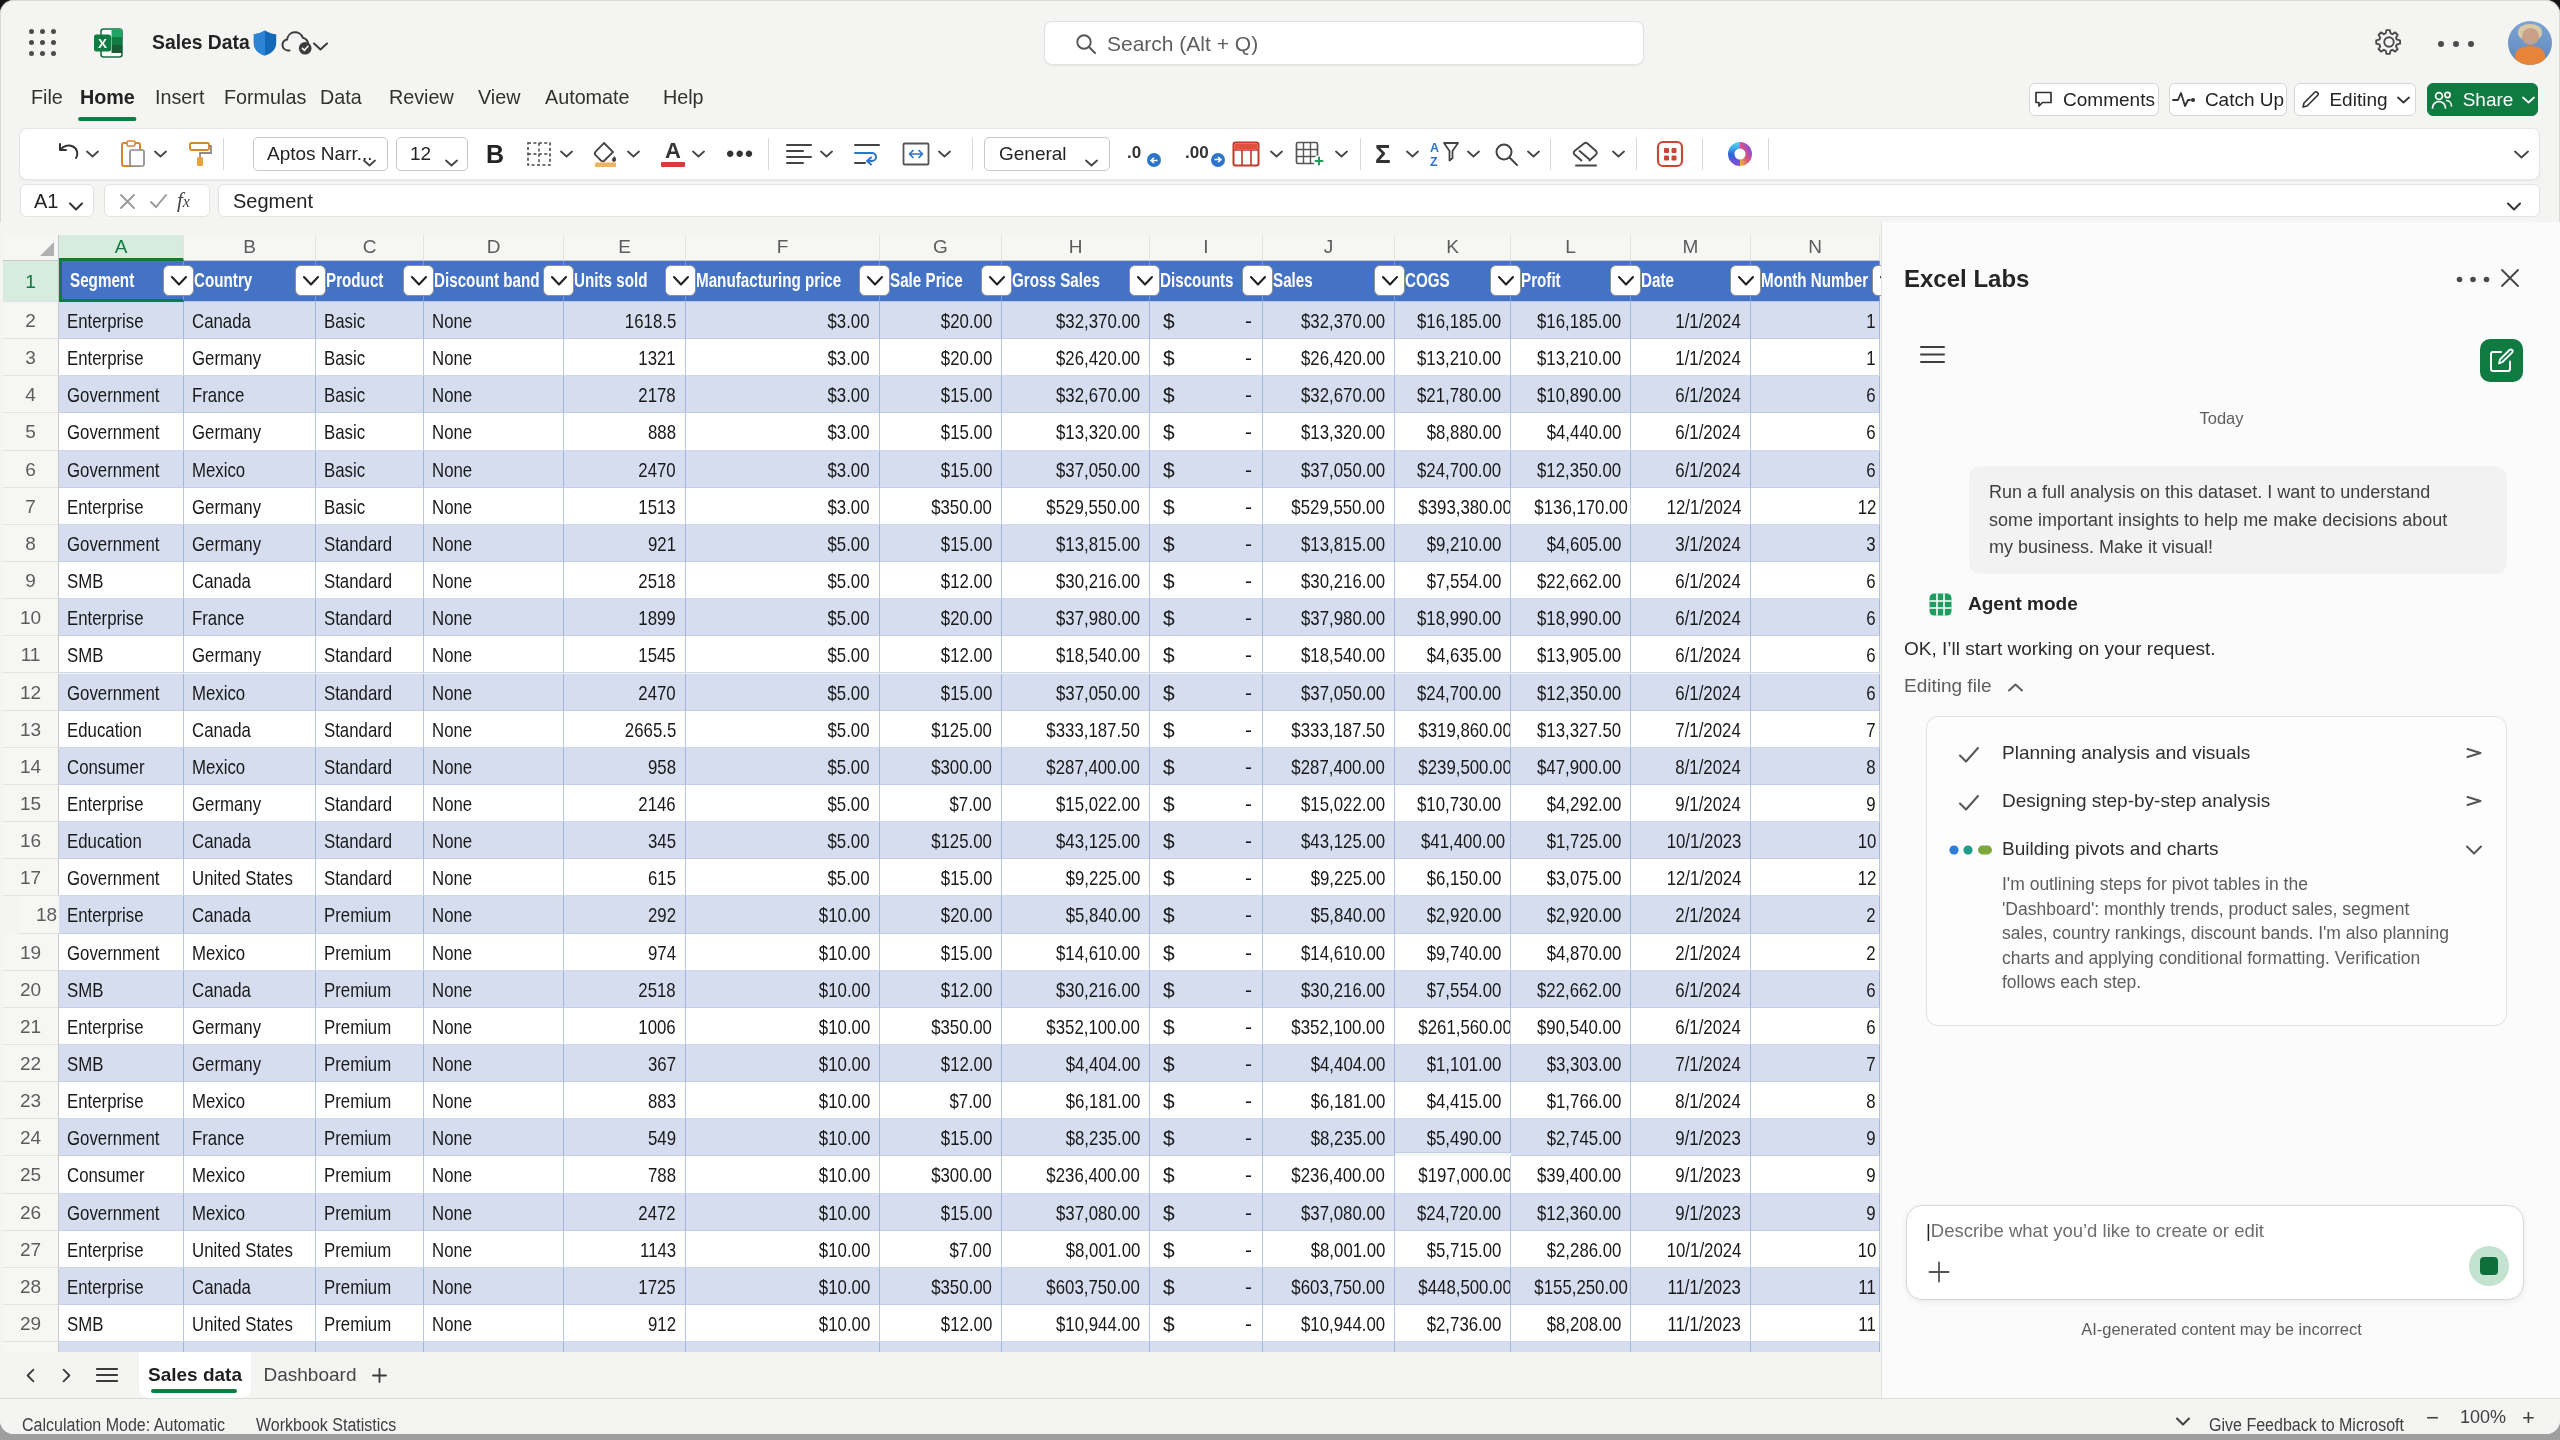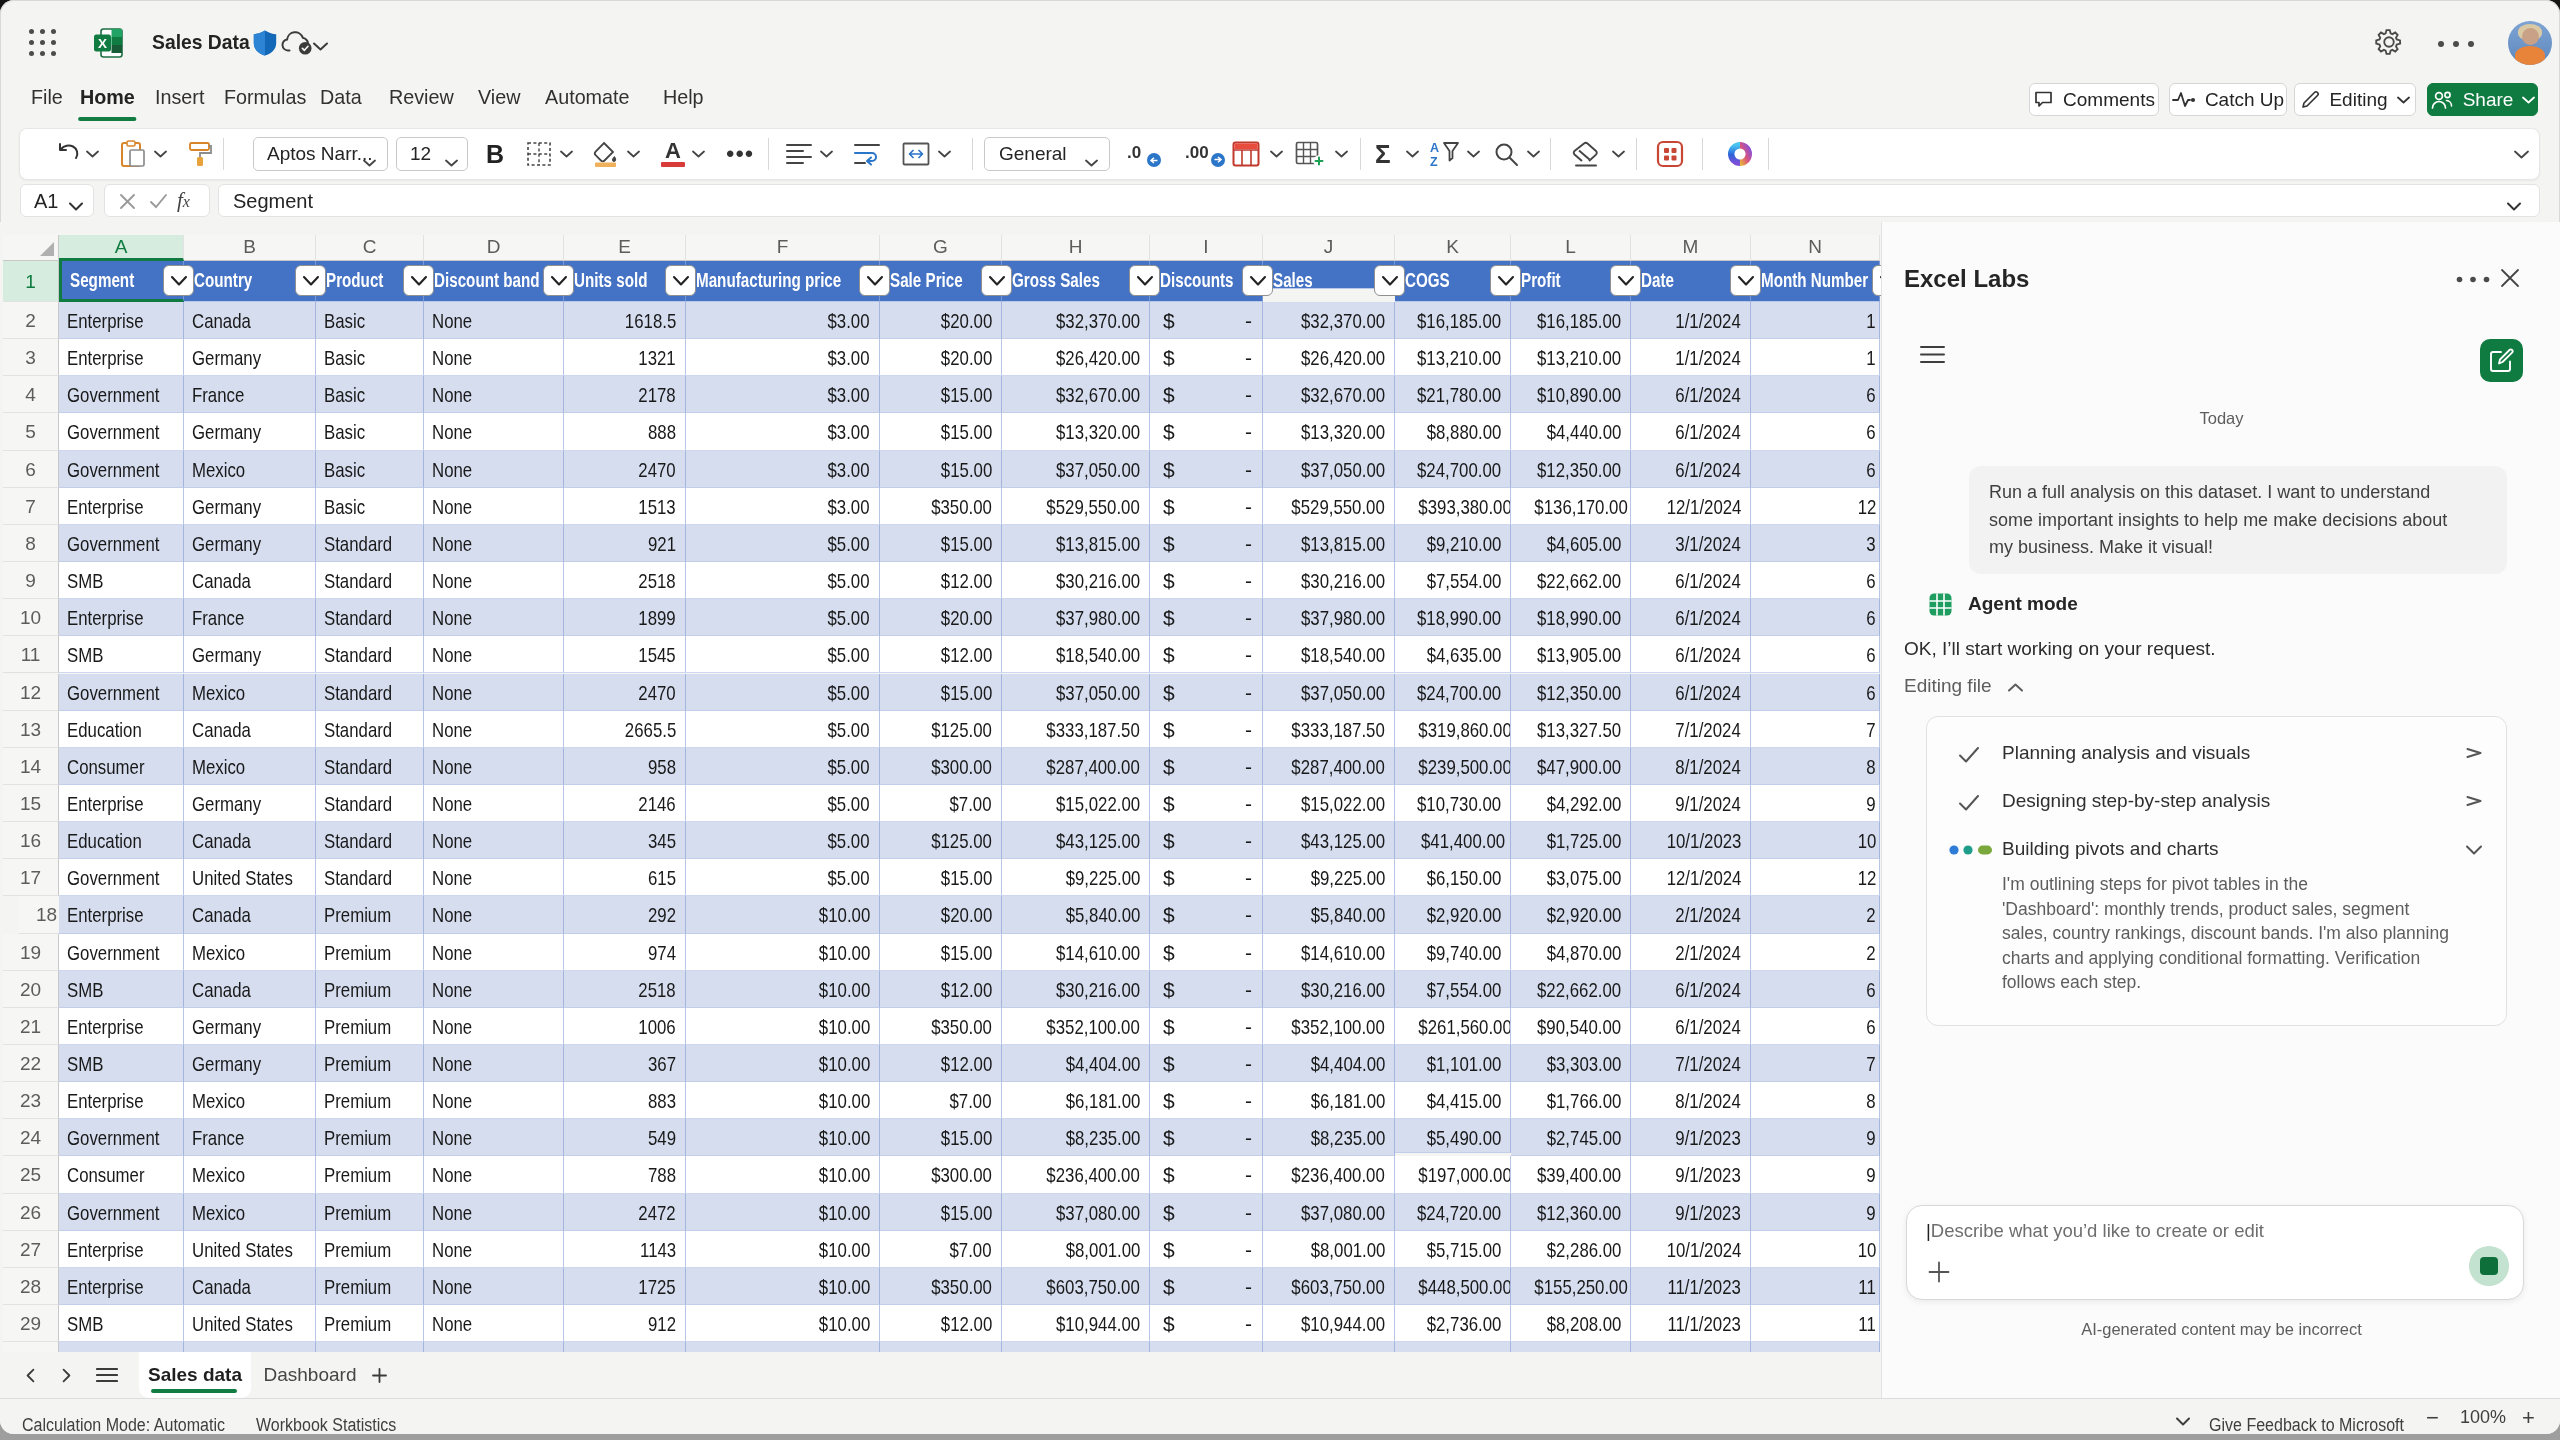--- a/index.html
+++ b/index.html
@@ -107,20 +107,27 @@
         <path d="M13 1.5 C9 4 5 5 1.8 5.2 V14 c0 6.5 4.8 10.8 11.2 12.6 Z" fill="#2d83d4"></path>
       </svg>
 <svg class="cloudic" width="34" height="25" viewBox="0 0 34 25">
         <path d="M8.5 19.5 h-1.7 a5.6 5.6 0 0 1 -.7 -11.1 a8.1 8.1 0 0 1 15.7 -1.7 a6.3 6.3 0 0 1 4.9 8.1" fill="none" stroke="#3b3b3b" stroke-width="2" stroke-linecap="round"></path>
         <circle cx="24.2" cy="17.2" r="6.3" fill="#3b3b3b"></circle>
         <path d="M21.4 17.3 l2 2 l3.6 -4" fill="none" stroke="#f4f4f3" stroke-width="1.7" stroke-linecap="round" stroke-linejoin="round"></path>
       </svg>
 <div class="titchev"><svg class="chev" width="15" height="9" viewBox="0 0 15 9">
           <path d="M1 1.5 L7.5 7.5 L14 1.5" fill="none" stroke="#3b3b3b" stroke-width="2.0" stroke-linecap="round" stroke-linejoin="round"></path>
         </svg></div>
+<div class="searchbox">
+        <svg class="mag" width="22" height="22" viewBox="0 0 22 22">
+          <circle cx="9" cy="9" r="6.7" fill="none" stroke="#555" stroke-width="1.9"></circle>
+          <path d="M14 14 L20 20" stroke="#555" stroke-width="1.9" stroke-linecap="round"></path>
+        </svg>
+        <span>Search (Alt + Q)</span>
+      </div>
 <svg class="gear" width="30" height="30" viewBox="0 0 24 24">
         <path fill="none" stroke="#4a4a4a" stroke-width="1.5" d="M12 8.2a3.8 3.8 0 1 0 0 7.6 3.8 3.8 0 0 0 0-7.6Zm8.9 5.1-.1-2.6-2.6-.7-.6-1.4 1.3-2.3-1.9-1.9-2.3 1.3-1.4-.6-.7-2.6H10l-.7 2.6-1.4.6-2.3-1.3-1.9 1.9 1.3 2.3-.6 1.4-2.6.7v2.6l2.6.7.6 1.5-1.3 2.2 1.9 1.9 2.3-1.3 1.4.6.7 2.6h2.6l.7-2.6 1.4-.6 2.3 1.3 1.9-1.9-1.3-2.2.6-1.5Z"></path>
       </svg>
 <svg class="tdots2" style="position:absolute;left:2437px;top:40px" width="40" height="8" viewBox="0 0 40 8">
         <circle cx="4" cy="4" r="3" fill="#4c4c4c"></circle>
         <circle cx="19" cy="4" r="3" fill="#4c4c4c"></circle>
         <circle cx="34" cy="4" r="3" fill="#4c4c4c"></circle>
       </svg>
 <div class="avatar">
         <div class="hair"></div>
@@ -453,21 +460,21 @@
 <div class="cell rowhdr sel" style="left:0;top:26px;width:56px;height:41px;line-height:41px">1</div>
 <div class="cell bluehdr" style="left:56px;top:26px;width:125px;height:41px;line-height:39px;padding-left:8px;border-left:3px solid #0f7b40;border-bottom:3px solid #0f7b40;"><span class="t">Segment</span></div>
 <div class="cell bluehdr" style="left:181px;top:26px;width:132px;height:41px;line-height:39px;padding-left:10px;"><span class="t">Country</span></div>
 <div class="cell bluehdr" style="left:313px;top:26px;width:108px;height:41px;line-height:39px;padding-left:10px;"><span class="t">Product</span></div>
 <div class="cell bluehdr" style="left:421px;top:26px;width:140px;height:41px;line-height:39px;padding-left:10px;"><span class="t">Discount band</span></div>
 <div class="cell bluehdr" style="left:561px;top:26px;width:122px;height:41px;line-height:39px;padding-left:10px;"><span class="t">Units sold</span></div>
 <div class="cell bluehdr" style="left:683px;top:26px;width:194px;height:41px;line-height:39px;padding-left:10px;"><span class="t">Manufacturing price</span></div>
 <div class="cell bluehdr" style="left:877px;top:26px;width:122px;height:41px;line-height:39px;padding-left:10px;"><span class="t">Sale Price</span></div>
 <div class="cell bluehdr" style="left:999px;top:26px;width:148px;height:41px;line-height:39px;padding-left:10px;"><span class="t">Gross Sales</span></div>
 <div class="cell bluehdr" style="left:1147px;top:26px;width:113px;height:41px;line-height:39px;padding-left:10px;"><span class="t">Discounts</span></div>
-<div class="cell bluehdr" style="left:1260px;top:26px;width:132px;height:28px;line-height:39px;padding-left:10px;"><span class="t">Sales</span></div>
+<div class="cell bluehdr" style="left:1260px;top:26px;width:132px;height:41px;line-height:39px;padding-left:10px;"><span class="t">Sales</span></div>
 <div class="cell bluehdr" style="left:1392px;top:26px;width:116px;height:41px;line-height:39px;padding-left:10px;"><span class="t">COGS</span></div>
 <div class="cell bluehdr" style="left:1508px;top:26px;width:120px;height:41px;line-height:39px;padding-left:10px;"><span class="t">Profit</span></div>
 <div class="cell bluehdr" style="left:1628px;top:26px;width:120px;height:41px;line-height:39px;padding-left:10px;"><span class="t">Date</span></div>
 <div class="cell bluehdr" style="left:1748px;top:26px;width:129px;height:41px;line-height:39px;padding-left:10px;"><span class="t">Month Number</span></div>
 <span class="fbtn" style="left:160px;top:30px">
           <svg width="18" height="12" viewBox="0 0 18 12">
             <path d="M2 2 L9 9.5 L16 2" fill="none" stroke="#222" stroke-width="2.1" stroke-linecap="round" stroke-linejoin="round"></path>
           </svg>
         </span>
 <span class="fbtn" style="left:292px;top:30px">

